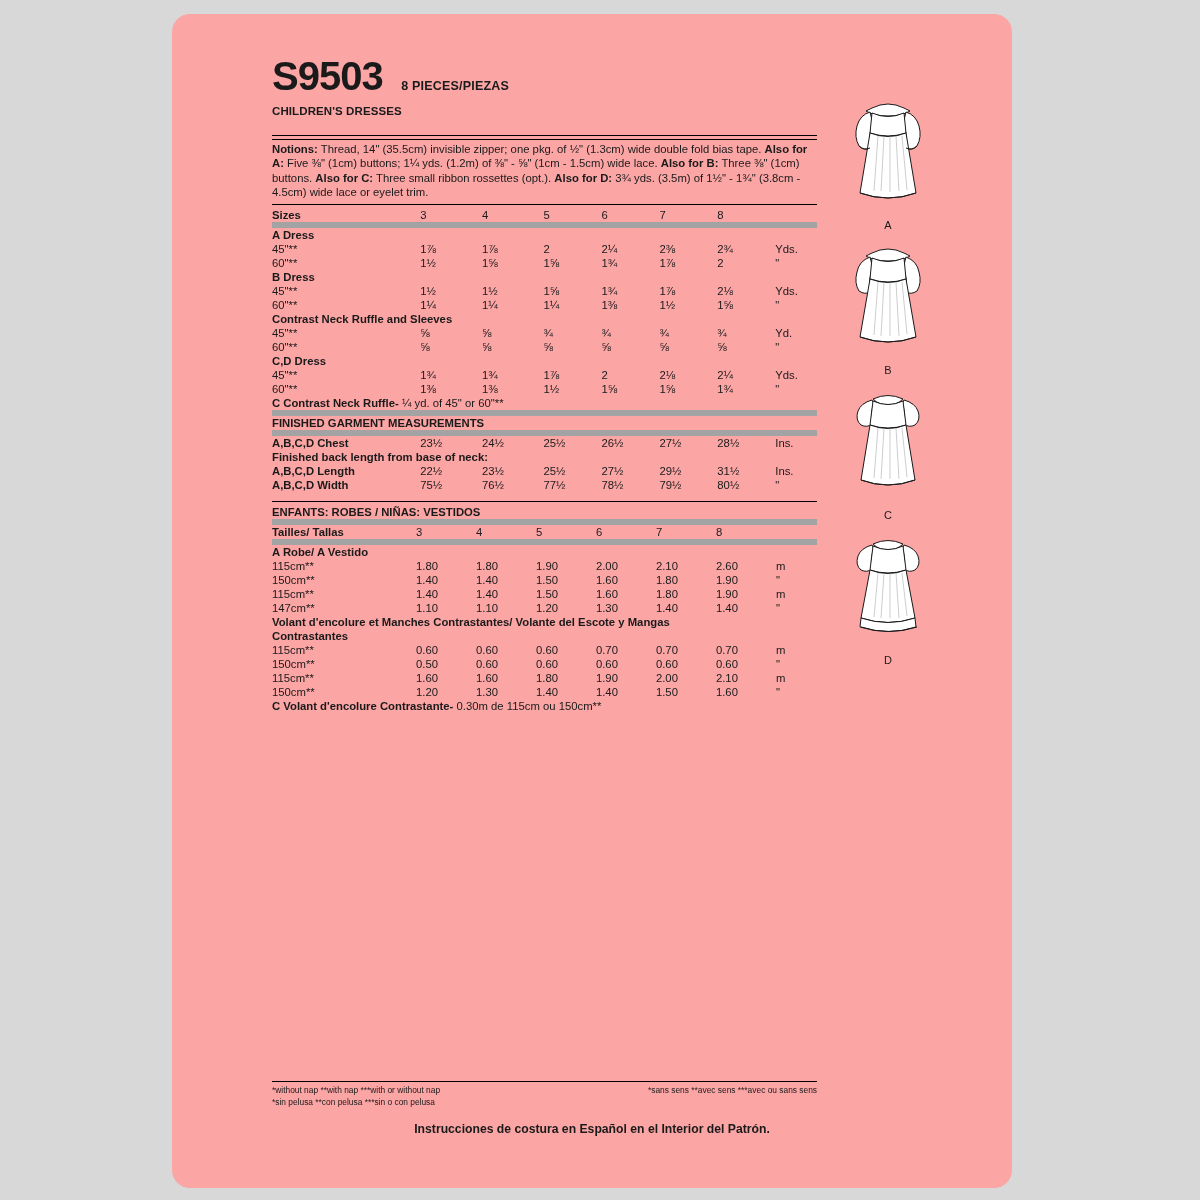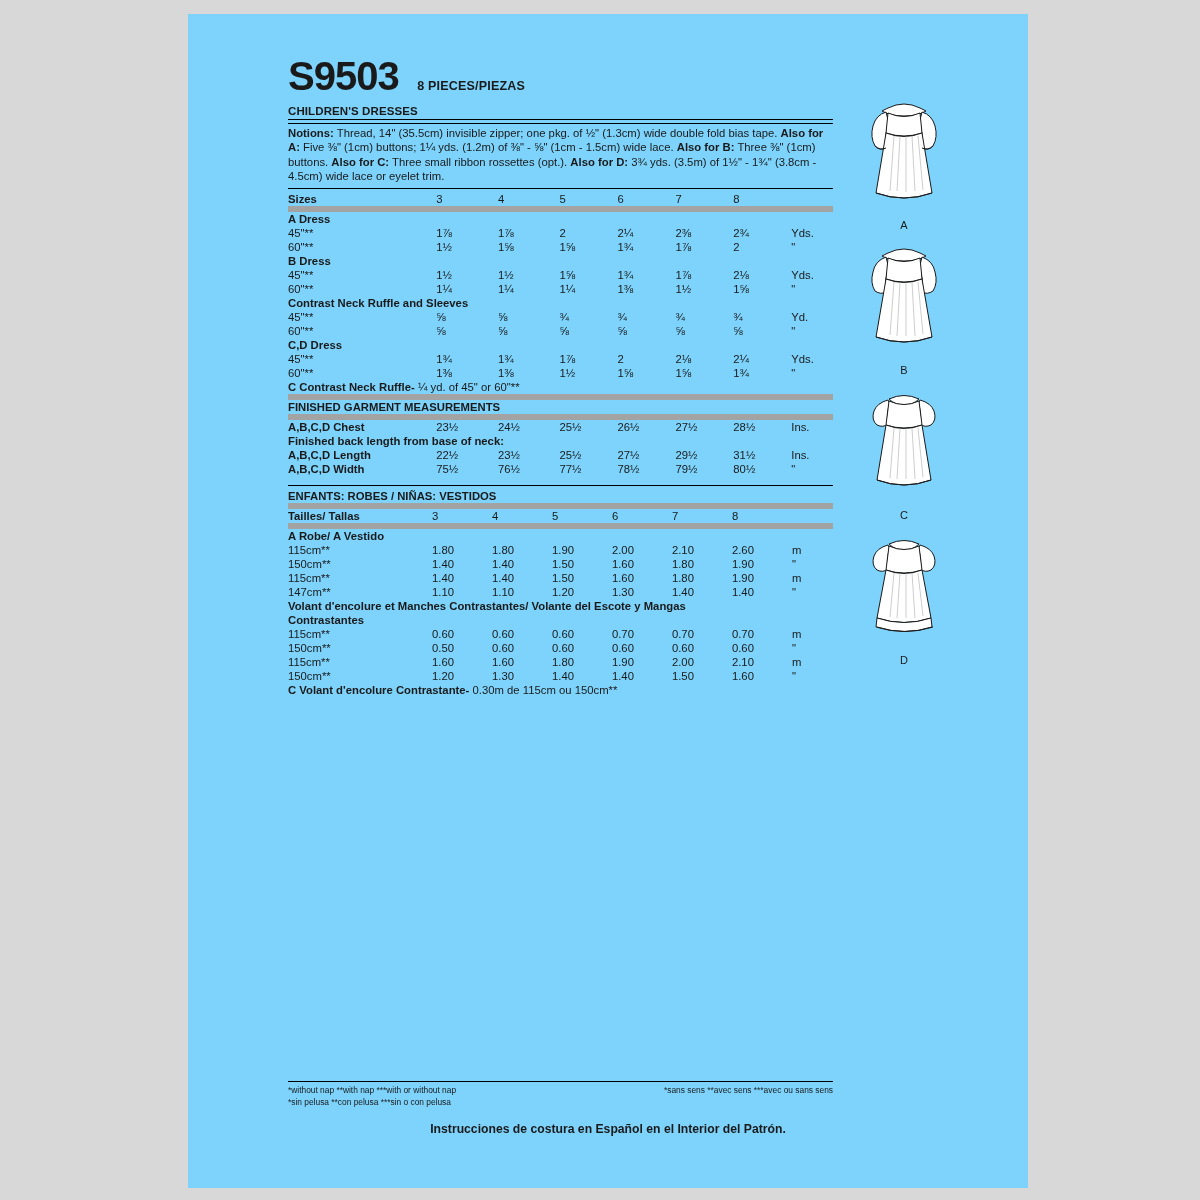--- a/index.html
+++ b/index.html
@@ -4,24 +4,25 @@
 <style>
   html,body{margin:0;padding:0;}
   body{
     width:1200px;height:1200px;
     background:#d8d8d8;
     font-family:"Liberation Sans", sans-serif;
     color:#1a1a1a;
   }
   #page{
     position:absolute;
-    left:188px;top:14px;
+    left:172px;top:14px;
     width:840px;height:1174px;
-    background:#7dd3fc;
+    background:#fca5a5;
     box-sizing:border-box;
+    border-radius:18px;
   }
   .content{
     position:absolute;
     left:100px;top:40px;
     width:545px;
   }
   #title{
     font-size:40px;
     font-weight:bold;
     letter-spacing:-1px;
@@ -33,21 +34,21 @@
     font-size:12.5px;
     font-weight:bold;
     margin-left:14px;
     vertical-align:baseline;
     letter-spacing:.2px;
   }
   .titlerow{margin-bottom:6px;}
   h2.section{
     font-size:11.5px;
     font-weight:bold;
-    margin:4px 0 2px 0;
+    margin:4px 0 18px 0;
     letter-spacing:.1px;
   }
   .rule{border-top:1px solid #000;height:0;margin:2px 0 3px 0;}
   .thinrule{border-top:1px solid #000;height:0;margin:1px 0 2px 0;}
   p.para{
     font-size:11.3px;
     line-height:14.4px;
     margin:0 0 4px 0;
     text-align:left;
   }

